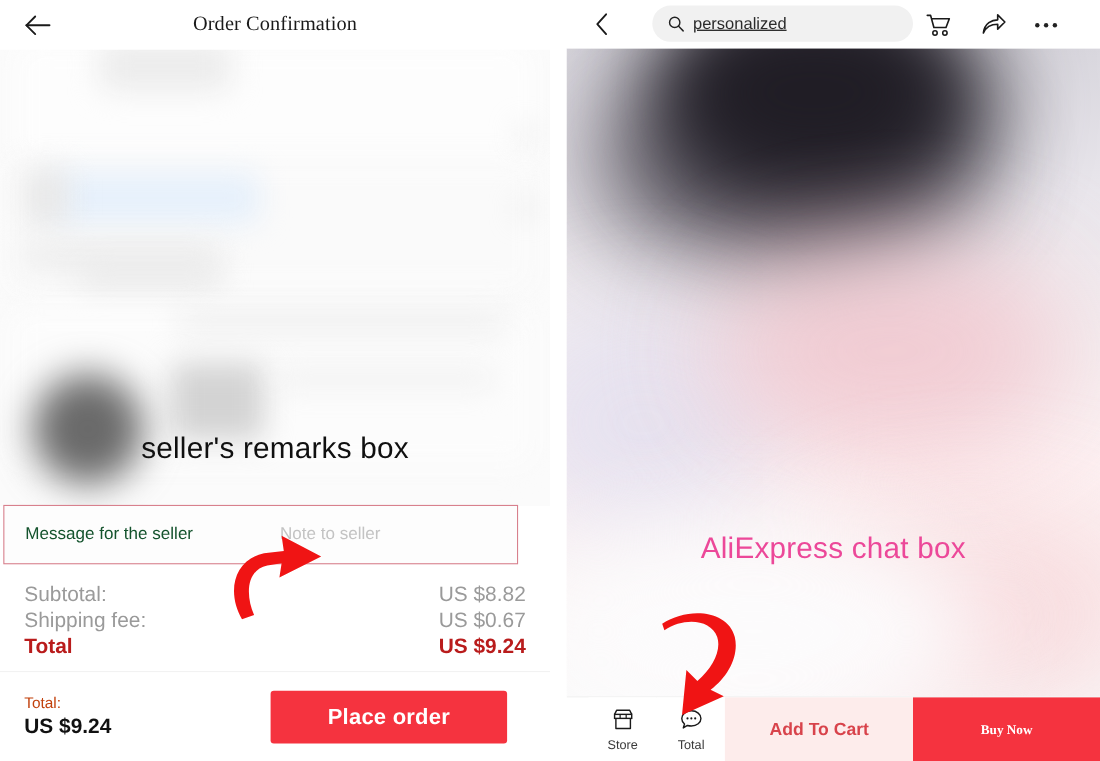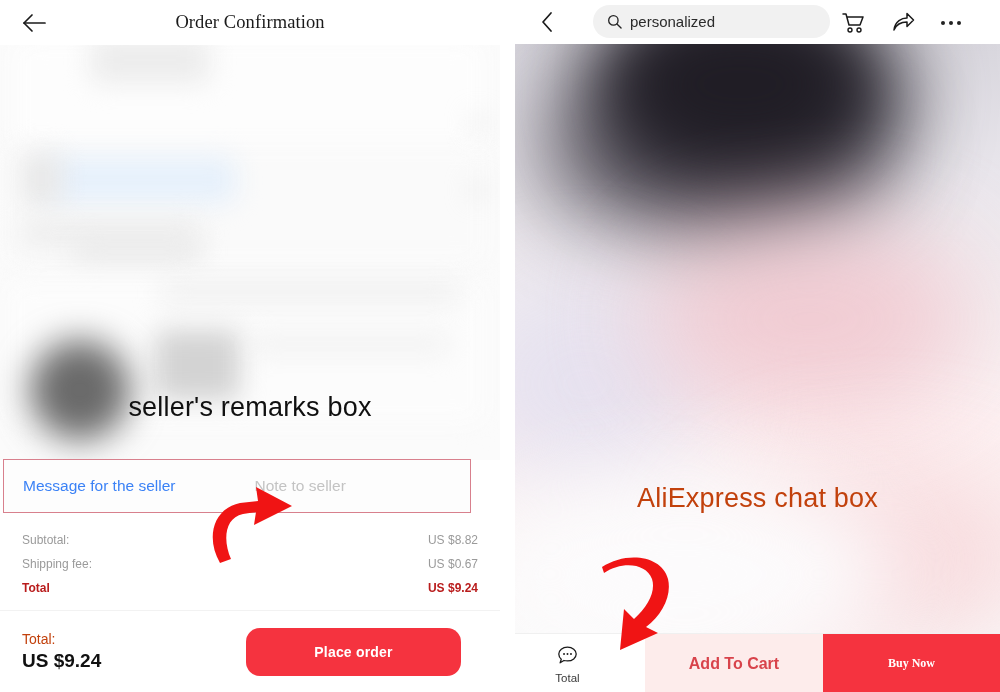--- a/index.html
+++ b/index.html
@@ -106,43 +106,43 @@
     box-sizing: border-box;
     border: 1.3px solid #d8808d;
     background: #fdfdfd;
     display: flex;
     align-items: center;
     z-index: 7;
   }
   .note-label {
     margin-left: 19px;
     font-size: 15.5px;
-    color: #3b82f6;
+    color: #14532d;
   }
   .note-placeholder {
     margin-left: 36px;
     font-size: 15.5px;
     color: #c3c3c3;
     padding-left: 43px;
   }
 
   .totals {
     position: absolute;
     left: 0;
     top: 528px;
     width: 500px;
     z-index: 5;
   }
   .totals-row {
     display: flex;
     justify-content: space-between;
     padding: 0 22px 0 22px;
     height: 24px;
-    align-items: center;
-    font-size: 12px;
+    align-items: flex-end;
+    font-size: 19px;
     color: #9a9a9a;
   }
   .totals-row.strong {
     color: #b91c1c;
     font-weight: bold;
   }
   .totals-row .tr-val { text-align: right; }
 
   .left-divider {
     position: absolute;
@@ -180,23 +180,23 @@
     display: block;
   }
   .place-order-btn {
     position: absolute;
     left: 246px;
     top: 16px;
     width: 215px;
     height: 48px;
     background: #f5333f;
     border: none;
-    border-radius: 14px;
+    border-radius: 3px;
     color: #ffffff;
-    font-size: 14px;
+    font-size: 20px;
     font-weight: bold;
     font-family: "Liberation Sans", sans-serif;
     letter-spacing: .2px;
     cursor: pointer;
   }
 
   .arrow-left-wrap {
     position: absolute;
     left: 196px;
     top: 483px;
@@ -242,20 +242,21 @@
   .search-pill {
     position: absolute;
     left: 78px;
     top: 5px;
     width: 237px;
     height: 33px;
     border-radius: 17px;
     background: #f1f1f1;
     display: flex;
     align-items: center;
+    text-decoration: underline;
   }
   .search-pill .s-icon {
     margin-left: 14px;
     width: 15px;
     height: 15px;
     display: flex;
     align-items: center;
     justify-content: center;
   }
   .search-text {
@@ -345,21 +346,21 @@
     filter: blur(45px);
   }
 
   .chatbox-caption {
     position: absolute;
     left: 0;
     top: 483px;
     width: 485px;
     text-align: center;
     font-size: 27px;
-    color: #c2410c;
+    color: #ec4899;
     z-index: 8;
     letter-spacing: .2px;
   }
 
   .arrow-right-wrap {
     position: absolute;
     left: 596px;
     top: 553px;
     width: 105px;
     height: 105px;
@@ -539,20 +540,31 @@
       <div class="pb pb-dark2"></div>
       <div class="pb pb-lav"></div>
       <div class="pb pb-pink1"></div>
       <div class="pb pb-pink2"></div>
       <div class="pb pb-white"></div>
     </div>
 
     <div class="chatbox-caption">AliExpress chat box</div>
 
     <div class="bottom-bar">
+      <div class="bb-icon-item">
+        <span>
+          <svg width="23" height="22" viewBox="0 0 24 24" fill="none">
+            <path d="M3.5 7 L5.5 3 L18.5 3 L20.5 7" stroke="#1a1a1a" stroke-width="1.4" stroke-linejoin="round"></path>
+            <rect x="3.5" y="7" width="17" height="4" stroke="#1a1a1a" stroke-width="1.4"></rect>
+            <path d="M9 7 L9 11 M15 7 L15 11" stroke="#1a1a1a" stroke-width="1.2"></path>
+            <path d="M4.8 11 L4.8 21 L19.2 21 L19.2 11" stroke="#1a1a1a" stroke-width="1.4" stroke-linejoin="round"></path>
+          </svg>
+        </span>
+        <span class="bb-icon-label">Store</span>
+      </div>
 
       <div class="bb-icon-item">
         <span>
           <svg width="23" height="22" viewBox="0 0 24 24" fill="none">
             <path d="M12 3.5 C17.5 3.5, 21.5 7, 21.5 11 C21.5 15, 17.5 18.5, 12 18.5 C10.6 18.5, 9.3 18.3, 8.1 18 L4 20.5 L5.2 16.6 C3.4 15.1, 2.5 13.2, 2.5 11 C2.5 7, 6.5 3.5, 12 3.5 Z" stroke="#1a1a1a" stroke-width="1.4" stroke-linejoin="round" fill="none"></path>
             <circle cx="8.2" cy="11" r="1.05" fill="#1a1a1a"></circle>
             <circle cx="12" cy="11" r="1.05" fill="#1a1a1a"></circle>
             <circle cx="15.8" cy="11" r="1.05" fill="#1a1a1a"></circle>
           </svg>
         </span>

